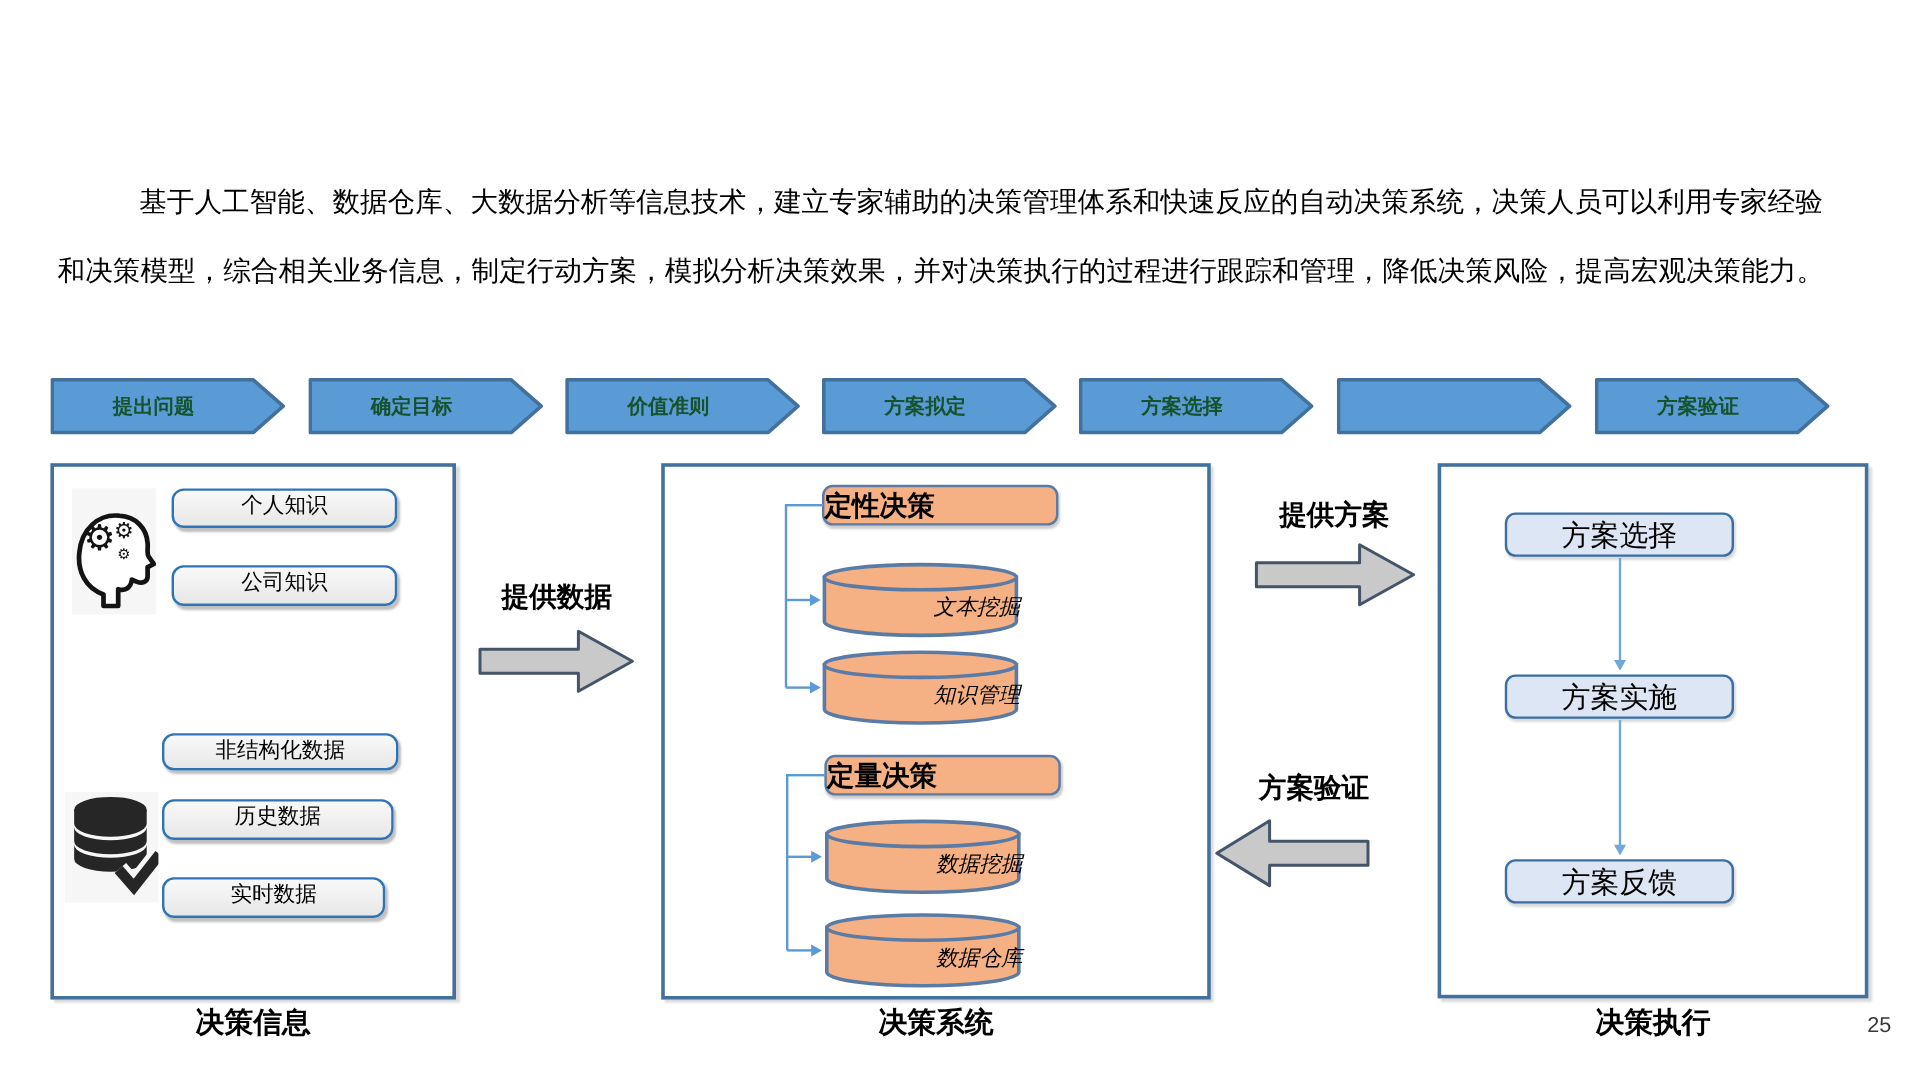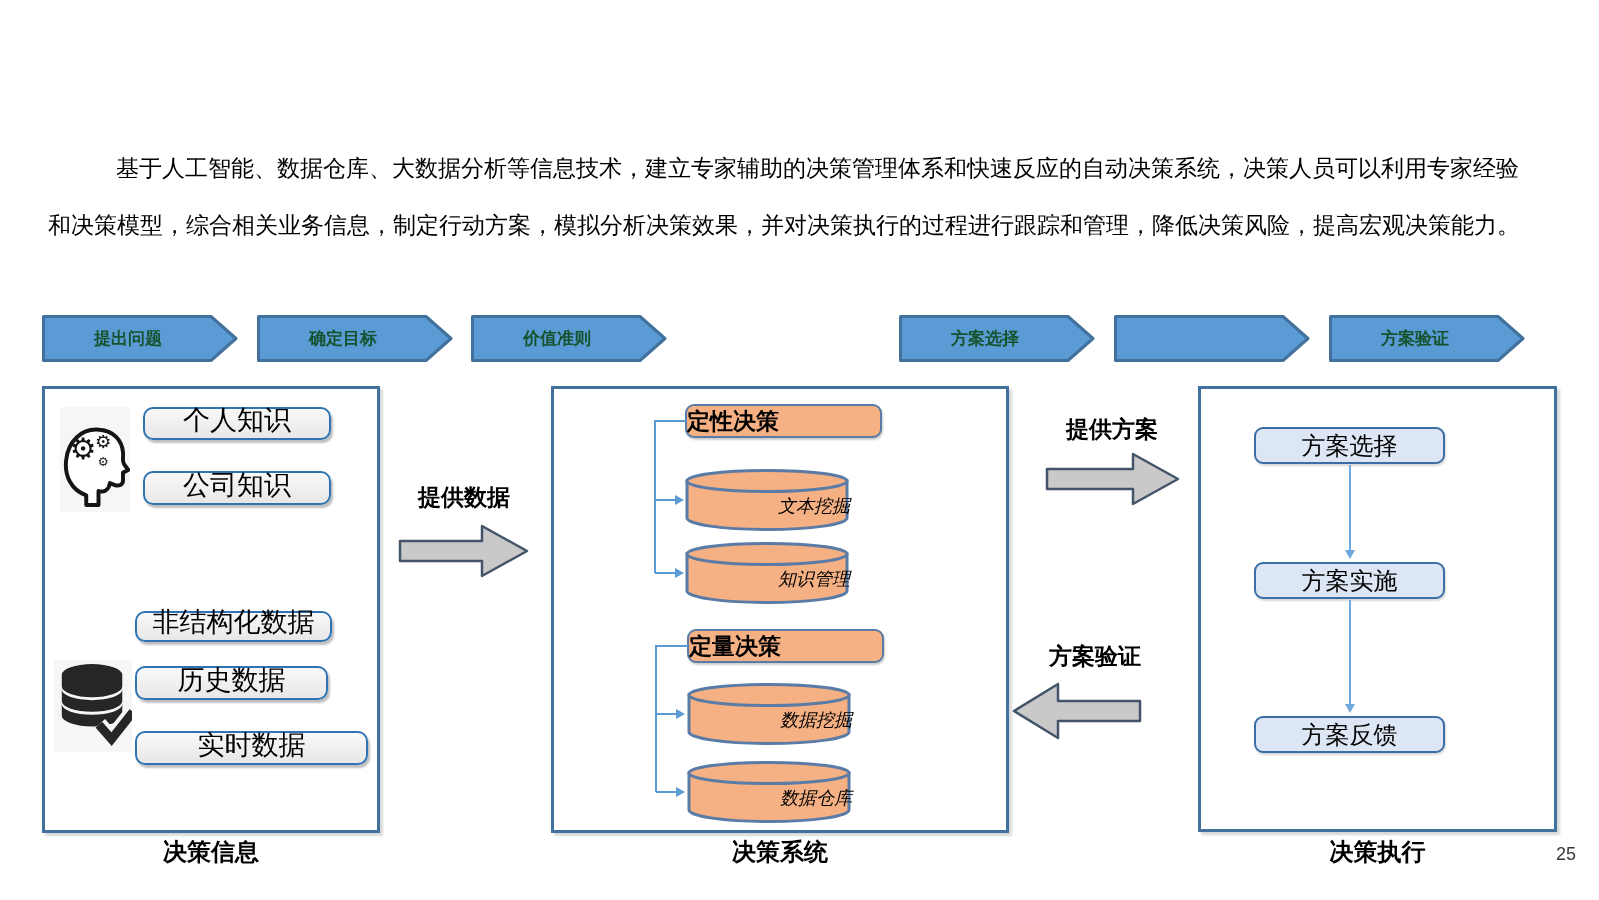--- a/index.html
+++ b/index.html
@@ -25,21 +25,21 @@
   
   .panel { position:absolute; background:#fff; border:3px solid #41719C;
            box-shadow:3px 3px 2px rgba(0,0,0,0.15); }
   .panel-label { position:absolute; top:836px; text-align:center;
                  font-size:24px; font-weight:bold; }
 
   
   .item-box { position:absolute; border:2.5px solid #2E74B5; border-radius:10px;
       background:linear-gradient(#F9F9F9,#E7E7E7);
       box-shadow:2px 3px 2px rgba(0,0,0,0.25);
-      display:flex; align-items:flex-end; justify-content:center; font-size:27px; }
+      display:flex; align-items:flex-start; justify-content:center; font-size:18px; }
 
   
   .orange-header { position:absolute; width:197px; height:34px;
       background:#F5B183; border:2.5px solid #5A7BA6; border-radius:9px;
       box-shadow:1px 2px 2px rgba(0,0,0,0.2);
       display:flex; align-items:center; font-size:23px; font-weight:bold; }
   .cylinder { position:absolute; width:166px; height:64px; }
   .cylinder svg { position:absolute; left:0; top:0; width:100%; height:100%; overflow:visible; }
   .cylinder .cyl-shape { fill:#F5B183; stroke:#5A7BA6; stroke-width:3; }
   .cylinder .cyl-label { position:absolute; left:0; top:26px; width:100%;
@@ -91,20 +91,26 @@
     <svg viewBox="0 0 196 47" preserveAspectRatio="none">
         <polygon points="1.5,1.5 169,1.5 194,23.5 169,45.5 1.5,45.5"></polygon>
       </svg>
     <span class="chevron-label">确定目标</span>
   </div>
   <div class="chevron" style="left:471px">
     <svg viewBox="0 0 196 47" preserveAspectRatio="none">
         <polygon points="1.5,1.5 169,1.5 194,23.5 169,45.5 1.5,45.5"></polygon>
       </svg>
     <span class="chevron-label">价值准则</span>
+  </div>
+  <div class="chevron" style="left:685px">
+    <svg viewBox="0 0 196 47" preserveAspectRatio="none">
+        <polygon points="1.5,1.5 169,1.5 194,23.5 169,45.5 1.5,45.5"></polygon>
+      </svg>
+    <span class="chevron-label">方案拟定</span>
   </div>
   <div class="chevron" style="left:899px">
     <svg viewBox="0 0 196 47" preserveAspectRatio="none">
         <polygon points="1.5,1.5 169,1.5 194,23.5 169,45.5 1.5,45.5"></polygon>
       </svg>
     <span class="chevron-label">方案选择</span>
   </div>
   <div class="chevron" style="left:1114px">
     <svg viewBox="0 0 196 47" preserveAspectRatio="none">
         <polygon points="1.5,1.5 169,1.5 194,23.5 169,45.5 1.5,45.5"></polygon>
@@ -153,21 +159,21 @@
   <div class="item-box" style="left:143px; top:471px; width:188px; height:34px;">
       <span>公司知识</span>
     </div>
 
   <div class="item-box" style="left:135px; top:611px; width:197px; height:31px;">
       <span>非结构化数据</span>
     </div>
   <div class="item-box" style="left:135px; top:666px; width:193px; height:34px;">
       <span>历史数据</span>
     </div>
-  <div class="item-box" style="left:135px; top:731px; width:233px; height:34px;">
+  <div class="item-box" style="left:135px; top:731px; width:186px; height:34px;">
       <span>实时数据</span>
     </div>
 
   <div class="orange-header" style="left:685px; top:404px;">
     <span>定性决策</span>
   </div>
   <div class="cylinder" style="left:684px; top:468px;">
     <svg viewBox="0 0 166 64">
         <path class="cyl-shape" d="M3 13 L3 50 A80 11.5 0 0 0 163 50 L163 13 Z"></path>
         <ellipse class="cyl-shape" cx="83" cy="13" rx="80" ry="10.5"></ellipse>

